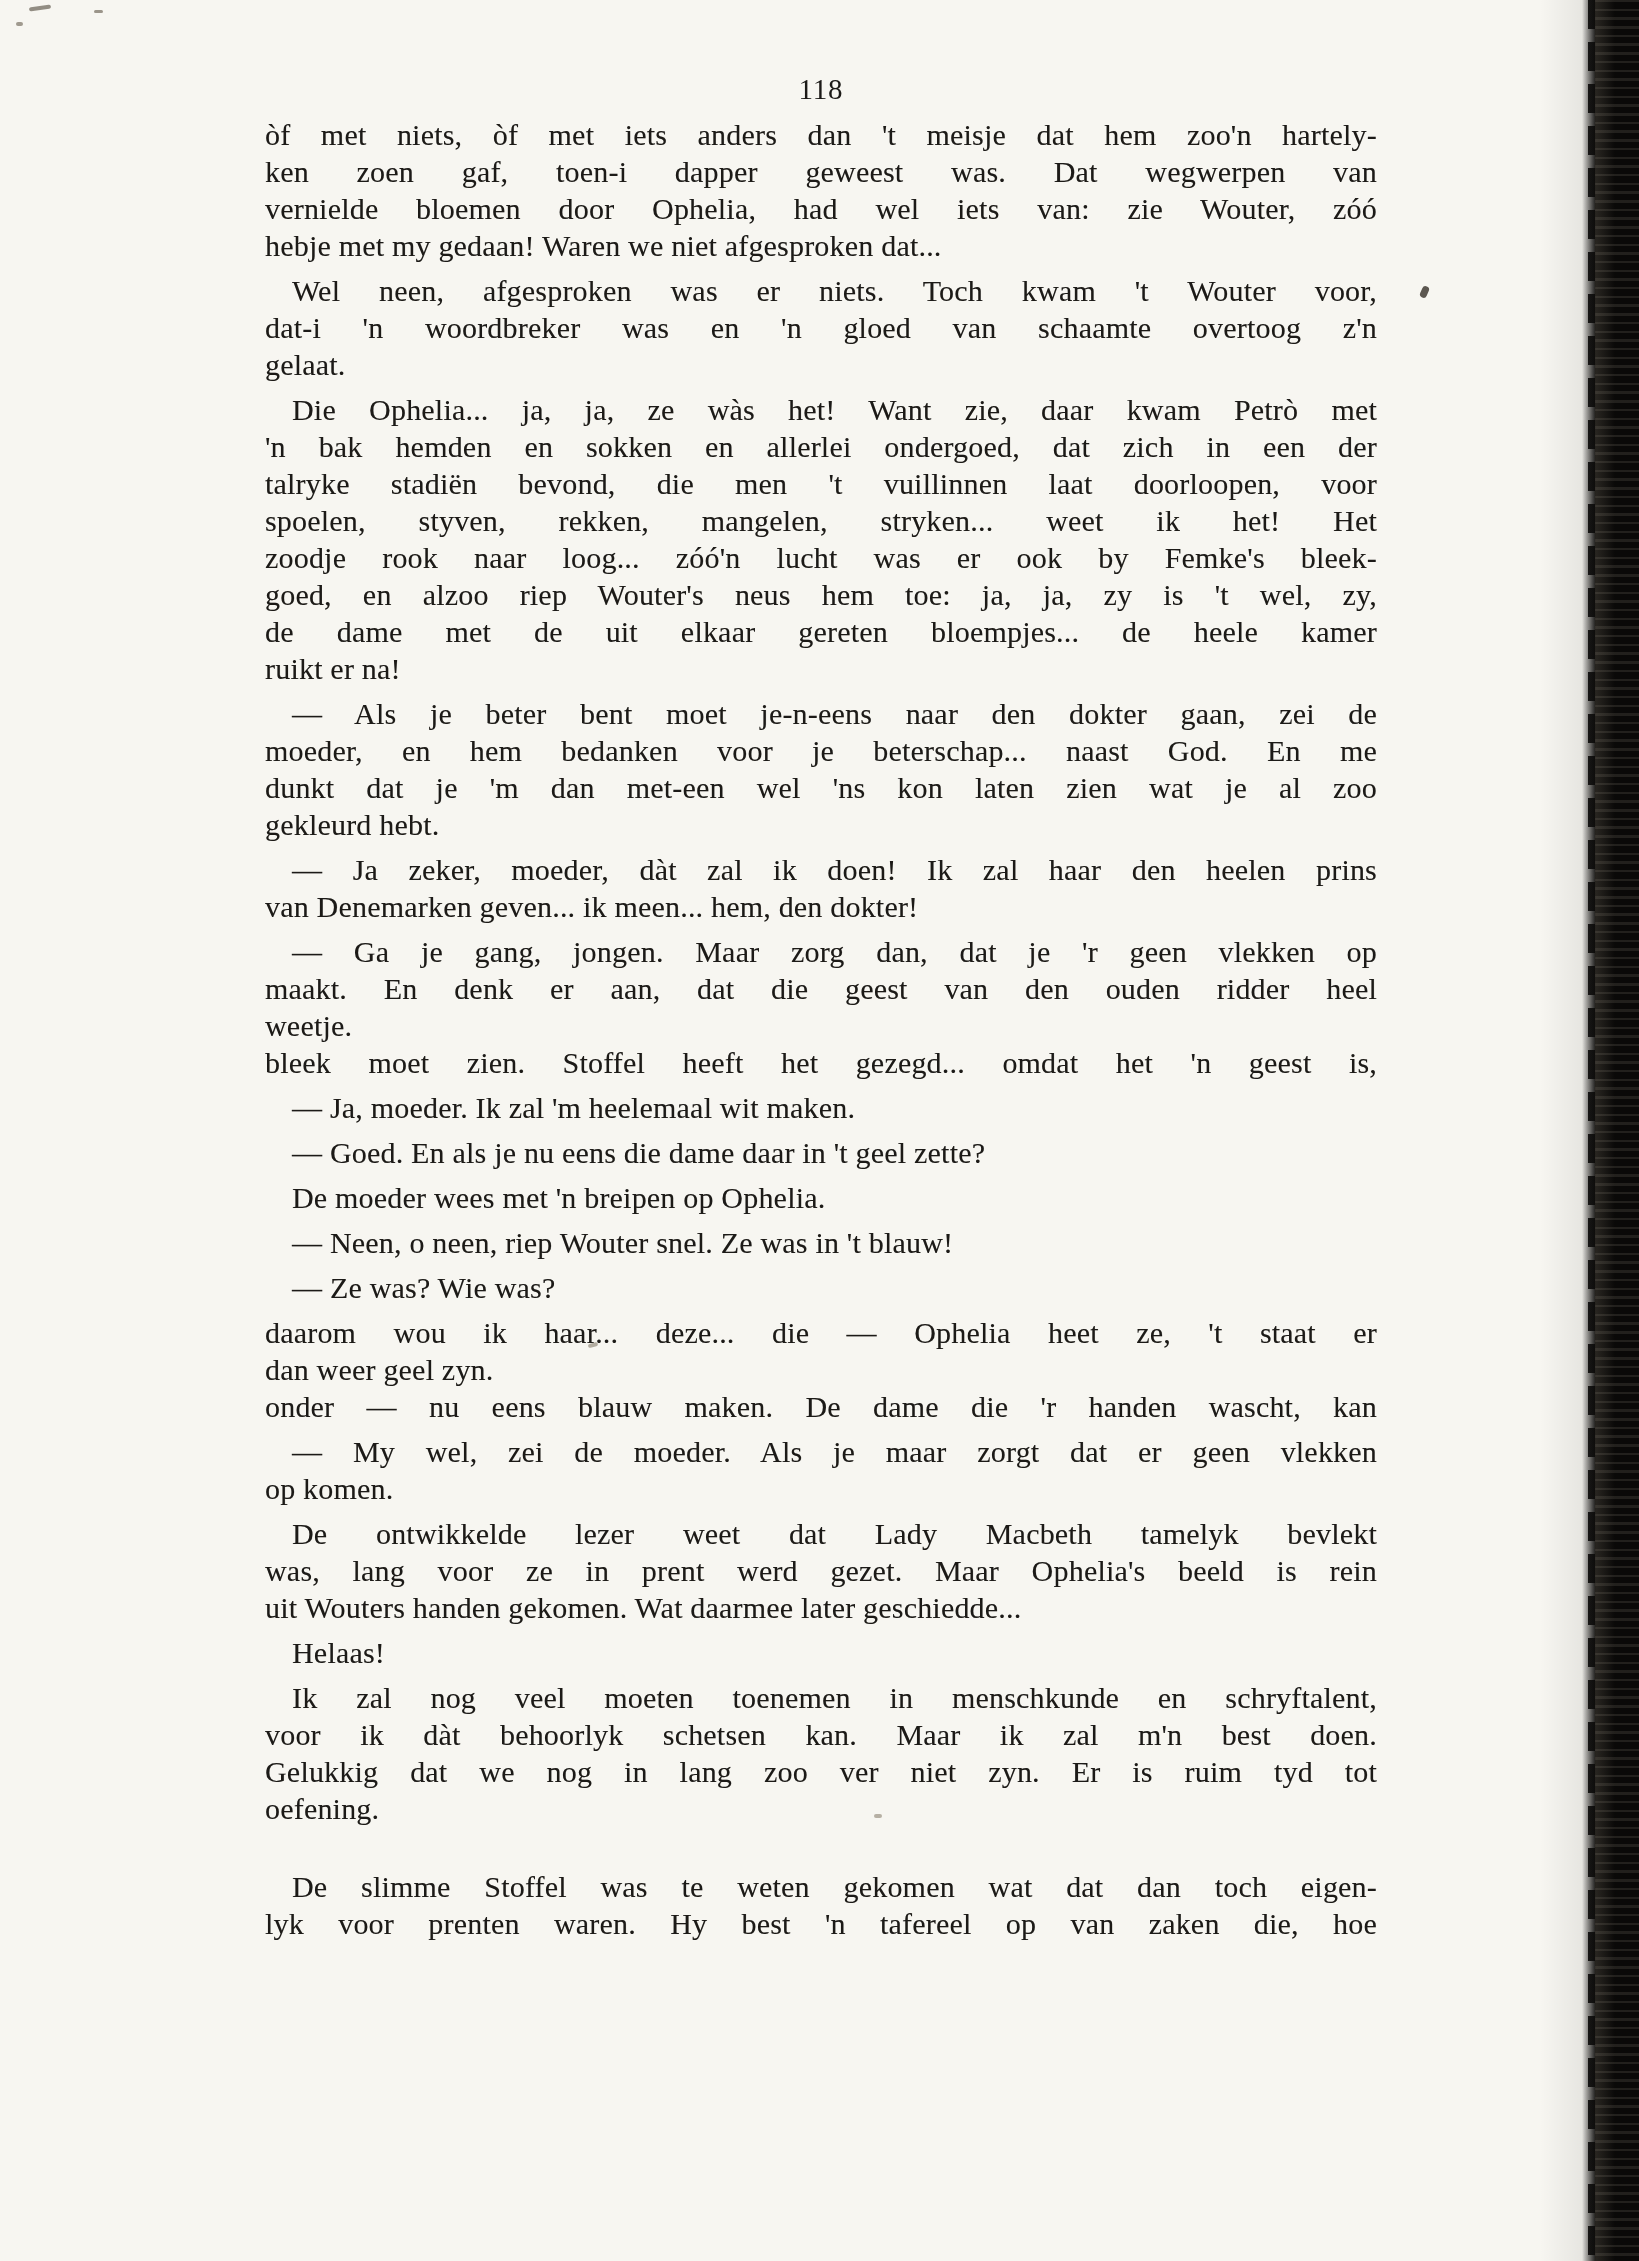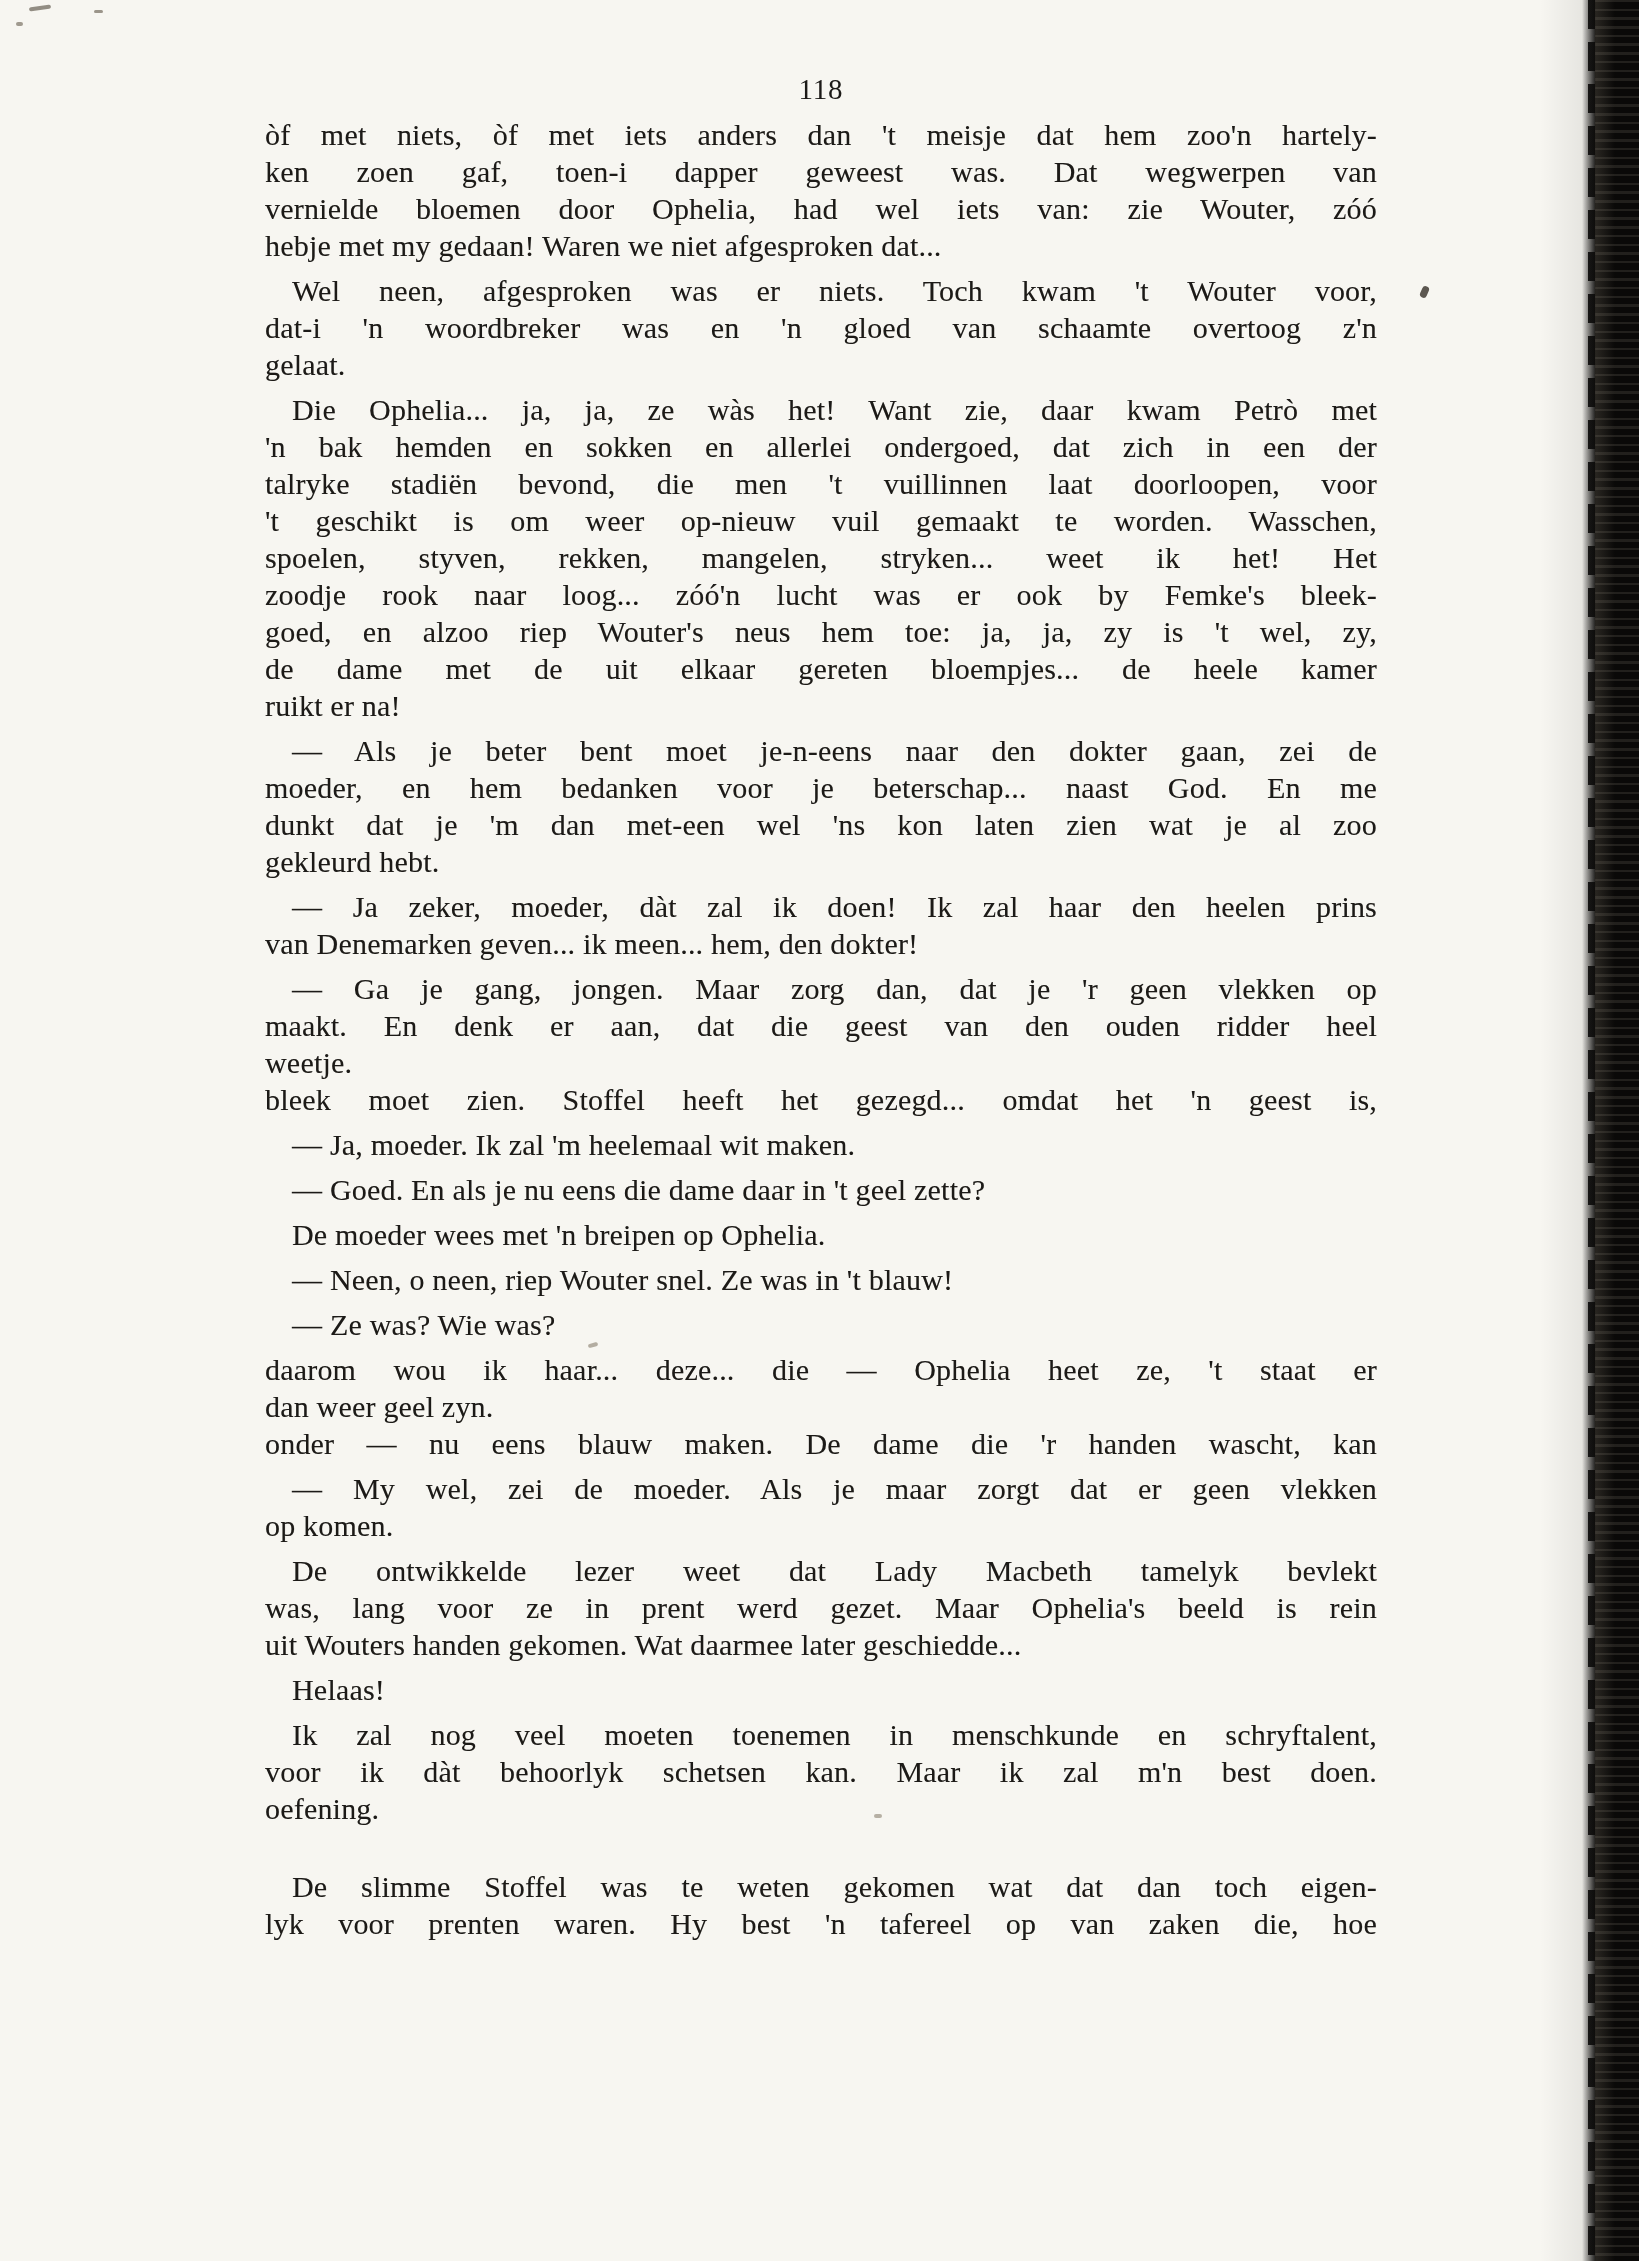--- a/index.html
+++ b/index.html
@@ -100,21 +100,20 @@
       </div>
       <div class="paragraph">
         <div class="line justified indented">Wel neen, afgesproken was er niets. Toch kwam 't Wouter voor,</div>
         <div class="line justified">dat-i 'n woordbreker was en 'n gloed van schaamte overtoog z'n</div>
         <div class="line">gelaat.</div>
       </div>
       <div class="paragraph">
         <div class="line justified indented">Die Ophelia... ja, ja, ze wàs het! Want zie, daar kwam Petrò met</div>
         <div class="line justified">'n bak hemden en sokken en allerlei ondergoed, dat zich in een der</div>
         <div class="line justified">talryke stadiën bevond, die men 't vuillinnen laat doorloopen, voor</div>
-        <div class="line justified">'t geschikt is om weer op-nieuw vuil gemaakt te worden. Wasschen,</div>
         <div class="line justified">spoelen, styven, rekken, mangelen, stryken... weet ik het! Het</div>
         <div class="line justified">zoodje rook naar loog... zóó'n lucht was er ook by Femke's bleek-</div>
         <div class="line justified">goed, en alzoo riep Wouter's neus hem toe: ja, ja, zy is 't wel, zy,</div>
         <div class="line justified">de dame met de uit elkaar gereten bloempjes... de heele kamer</div>
         <div class="line">ruikt er na!</div>
       </div>
       <div class="paragraph">
         <div class="line justified indented">— Als je beter bent moet je-n-eens naar den dokter gaan, zei de</div>
         <div class="line justified">moeder, en hem bedanken voor je beterschap... naast God. En me</div>
         <div class="line justified">dunkt dat je 'm dan met-een wel 'ns kon laten zien wat je al zoo</div>
@@ -158,20 +157,21 @@
         <div class="line justified indented">De ontwikkelde lezer weet dat Lady Macbeth tamelyk bevlekt</div>
         <div class="line justified">was, lang voor ze in prent werd gezet. Maar Ophelia's beeld is rein</div>
         <div class="line">uit Wouters handen gekomen. Wat daarmee later geschiedde...</div>
       </div>
       <div class="paragraph">
         <div class="line indented">Helaas!</div>
       </div>
       <div class="paragraph">
         <div class="line justified indented">Ik zal nog veel moeten toenemen in menschkunde en schryftalent,</div>
         <div class="line justified">voor ik dàt behoorlyk schetsen kan. Maar ik zal m'n best doen.</div>
+        <div class="line justified">Gelukkig dat we nog in lang zoo ver niet zyn. Er is ruim tyd tot</div>
         <div class="line">oefening.</div>
       </div>
       <div class="paragraph gap-before">
         <div class="line justified indented">De slimme Stoffel was te weten gekomen wat dat dan toch eigen-</div>
         <div class="line justified">lyk voor prenten waren. Hy best 'n tafereel op van zaken die, hoe</div>
       </div>
     </div>
 
   <div class="scan-edge"></div>
 

